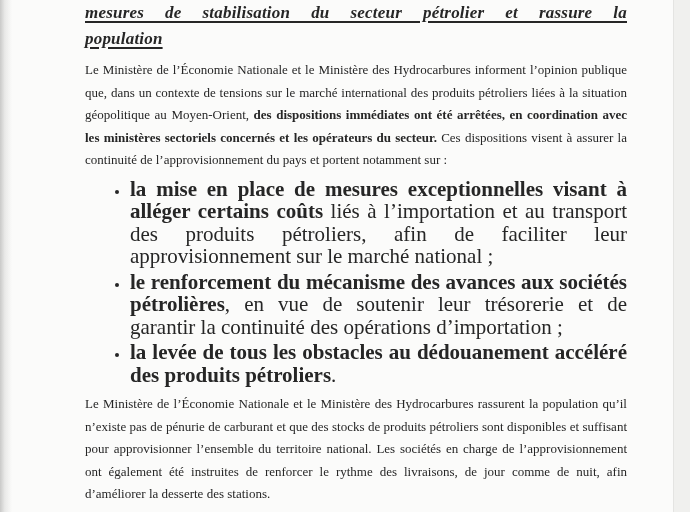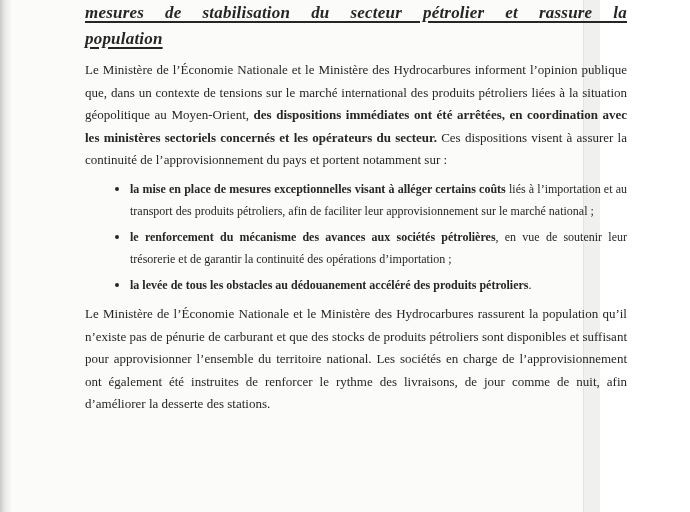--- a/index.html
+++ b/index.html
@@ -5,21 +5,21 @@
   html, body {
     margin: 0;
     padding: 0;
     width: 690px;
     height: 512px;
     overflow: hidden;
     background: #ffffff;
   }
   .photo {
     position: relative;
-    width: 600px;
+    width: 690px;
     height: 512px;
     background: #fbfbfa;
     font-family: "Liberation Serif", "DejaVu Serif", serif;
     color: #262626;
     filter: blur(0.2px);
   }
   .edge-left {
     position: absolute;
     left: 0; top: 0; bottom: 0;
     width: 12px;
@@ -65,21 +65,21 @@
     font-size: 13px;
     line-height: 22.5px;
     text-align: justify;
   }
   .bullets {
     margin: 6px 0 6px 0;
     padding: 0 0 0 45px;
     list-style: disc outside;
   }
   .bullets li {
-    font-size: 12px;
+    font-size: 21px;
     line-height: 22.5px;
     text-align: justify;
     margin: 0 0 3px 0;
   }
   .bullets li::marker {
     font-size: 14px;
   }
   .p2 {
     margin-top: 7px;
   }

